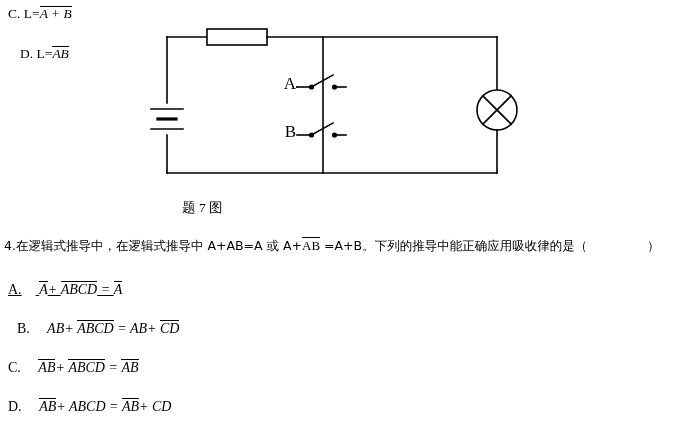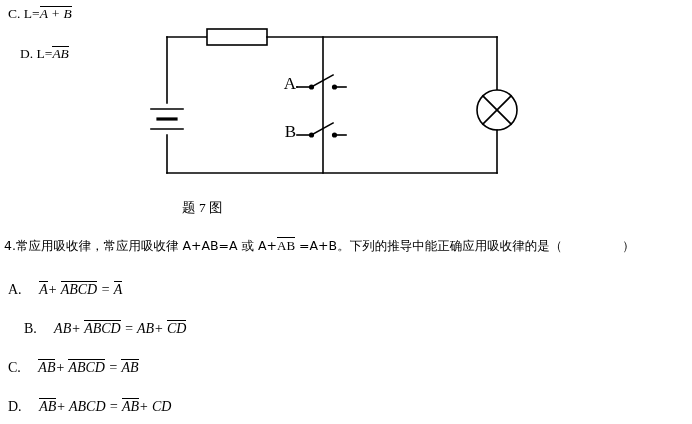--- a/index.html
+++ b/index.html
@@ -78,22 +78,22 @@
 
   .ans {
     position: absolute;
     font-size: 14px;
     font-family: "Liberation Serif", serif;
     white-space: nowrap;
   }
   .ans .letter { font-family: "Liberation Serif", serif; }
   .ans .expr { font-style: italic; margin-left: 14px; }
 
-  #ansA { left: 8px; top: 281px; }
-  #ansB { left: 24px; top: 320px; }
+  #ansA { left: 8px; top: 281px; text-decoration: underline; }
+  #ansB { left: 17px; top: 320px; }
   #ansC { left: 8px; top: 359px; }
   #ansD { left: 8px; top: 398px; }
 
   .ovl-tight {
     border-top: 1px solid #000;
     display: inline-block;
     line-height: 1.0;
     padding-top: 1px;
   }
 </style>
@@ -157,21 +157,21 @@
         <circle cx="184.5" cy="110" r="1.8" fill="#000000"></circle>
       </g>
       <text x="146" y="64" font-family="Liberation Serif, serif" font-size="17" fill="#000000" text-anchor="end">A</text>
       <text x="146" y="112" font-family="Liberation Serif, serif" font-size="17" fill="#000000" text-anchor="end">B</text>
     </svg>
   </div>
 
   <div class="fig-caption">题 7 图</div>
 
   <div id="q4">
-    <span class="cn">4.</span><span class="cn">常应用吸收律，常应用吸收律 A+AB=A 或 A+</span><span class="math ovl-tight">AB</span><span class="cn"> =A+B。下列的推导中能正确应用吸收律的是（</span><span class="cn" style="display:inline-block;width:60px;"></span><span class="cn">）</span>
+    <span class="cn">4.</span><span class="cn">在逻辑式推导中，在逻辑式推导中 A+AB=A 或 A+</span><span class="math ovl-tight">AB</span><span class="cn"> =A+B。下列的推导中能正确应用吸收律的是（</span><span class="cn" style="display:inline-block;width:60px;"></span><span class="cn">）</span>
   </div>
 
   <div class="ans" id="ansA">
     <span class="letter">A.</span><span class="expr">
       <span class="ital ovl-tight">A</span><span class="ital">+ </span><span class="ital ovl-tight">ABCD</span><span class="ital"> = </span><span class="ital ovl-tight">A</span>
     </span>
   </div>
 
   <div class="ans" id="ansB">
     <span class="letter">B.</span><span class="expr">

